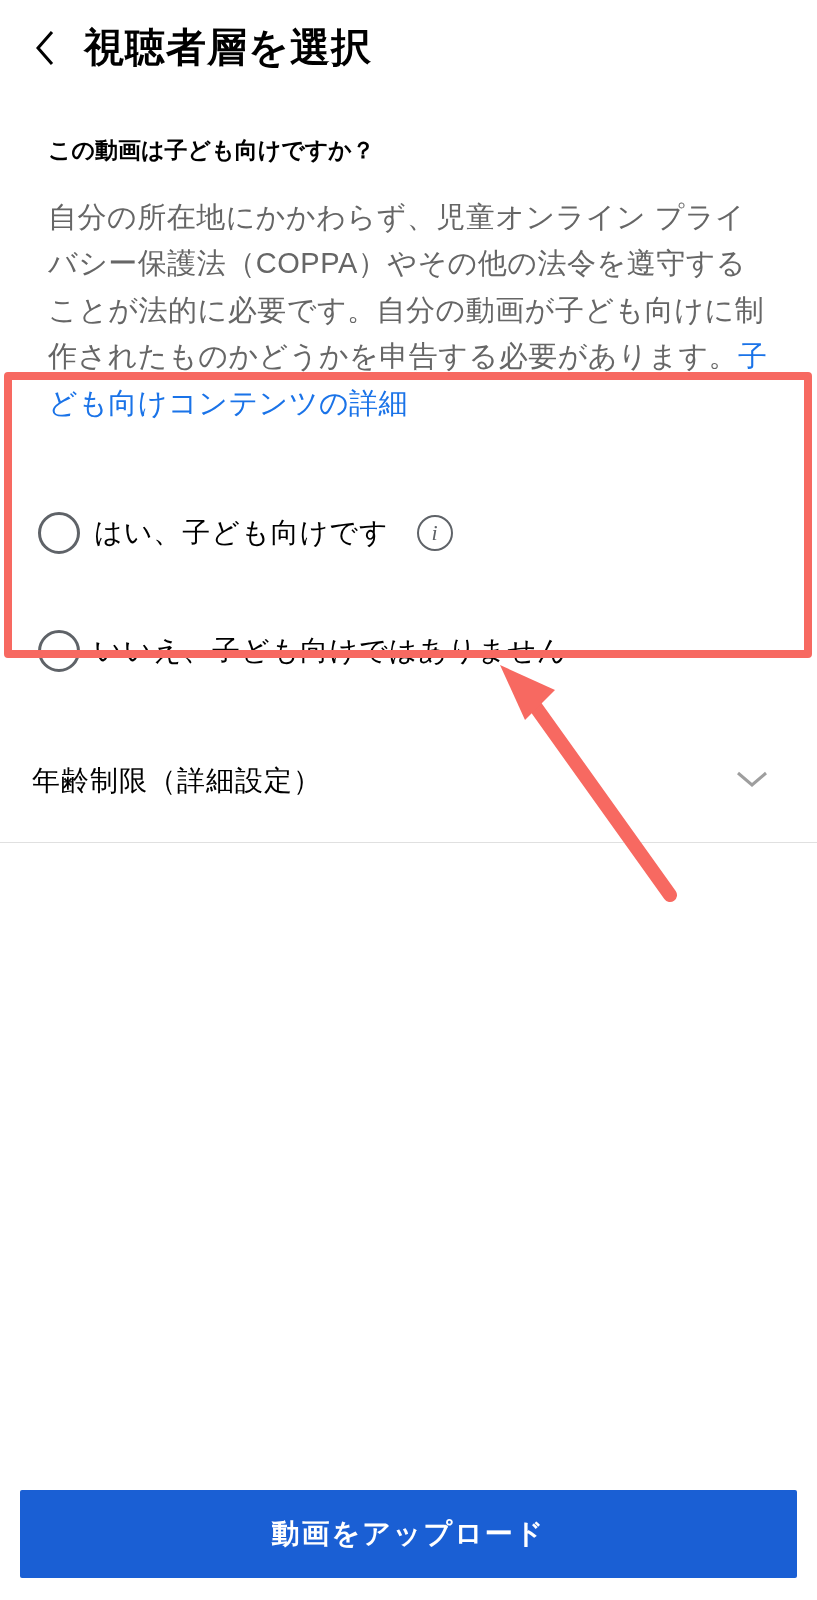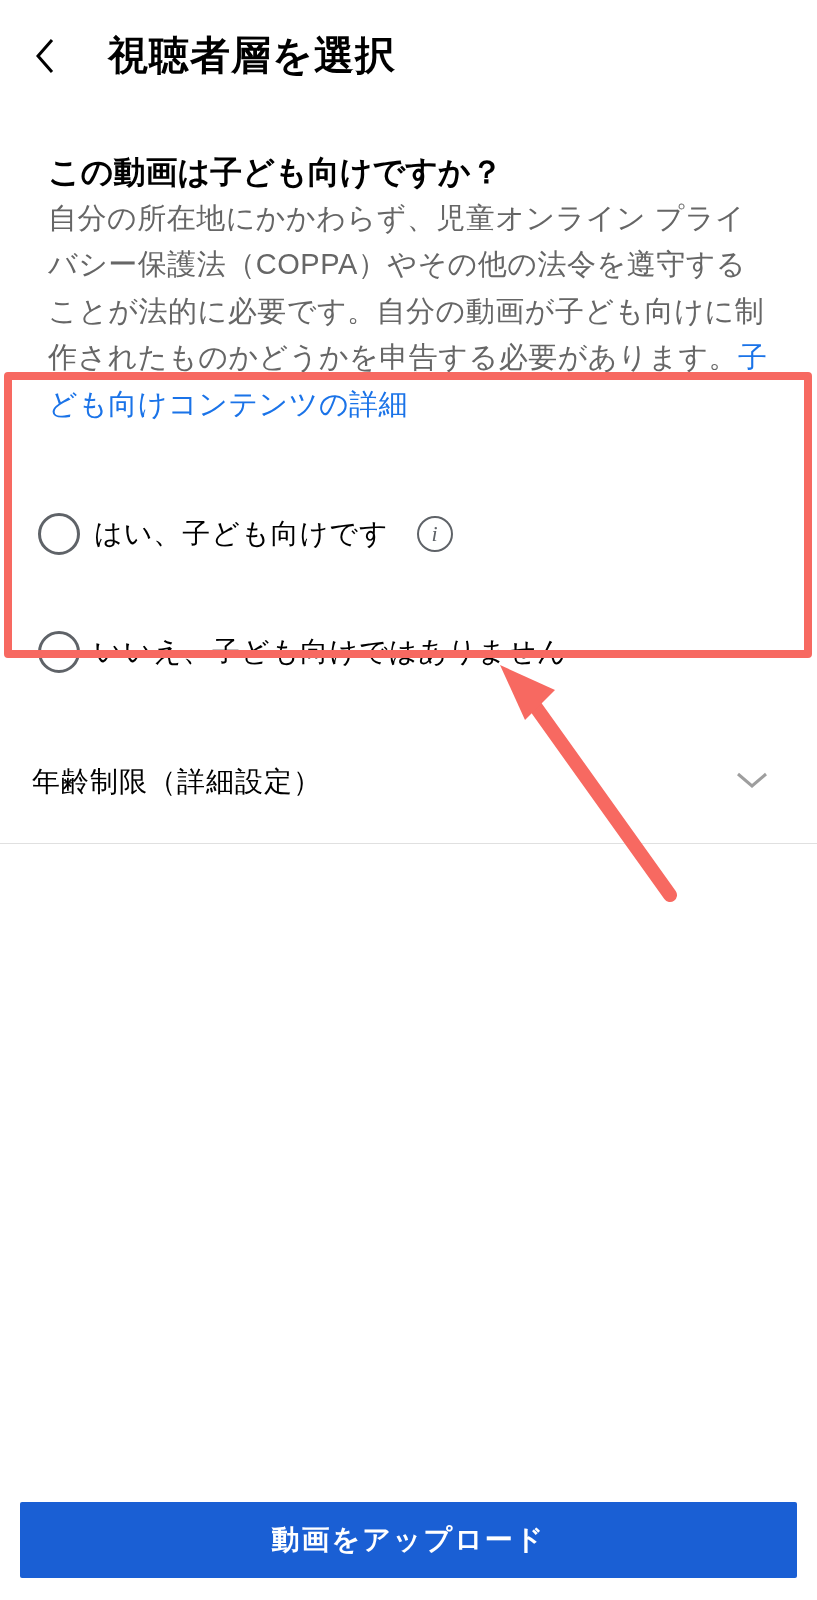--- a/index.html
+++ b/index.html
@@ -11,22 +11,22 @@
       font-family: -apple-system, BlinkMacSystemFont, "Hiragino Sans", "Hiragino Kaku Gothic ProN", Meiryo, sans-serif;
       background: #fff;
       width: 817px;
       height: 1600px;
       position: relative;
       overflow: hidden;
     }
     .header {
       display: flex;
       align-items: center;
-      padding: 28px 24px;
-      gap: 44px;
+      padding: 20px 24px;
+      gap: 20px;
     }
     .back-icon {
       width: 40px;
       height: 40px;
       display: flex;
       align-items: center;
       justify-content: center;
       cursor: pointer;
     }
     .back-icon svg {
@@ -39,23 +39,24 @@
     .header-title {
       font-size: 40px;
       font-weight: 700;
       color: #000;
       letter-spacing: 1px;
     }
     .content {
       padding: 40px 48px 0 48px;
     }
     .question {
-      font-size: 32px;
+      font-size: 23px;
       font-weight: 600;
       color: #000;
+      margin-bottom: 28px;
     }
     .description {
       font-size: 29px;
       color: #666;
       line-height: 1.6;
       letter-spacing: 0.5px;
     }
     .link {
       color: #1a73e8;
       cursor: pointer;
@@ -135,21 +136,21 @@
       left: 480px;
       top: 655px;
       z-index: 15;
       pointer-events: none;
     }
     .upload-button {
       position: absolute;
       bottom: 22px;
       left: 20px;
       right: 20px;
-      height: 76px;
+      height: 88px;
       background: #1a5fd4;
       color: #fff;
       font-size: 28px;
       font-weight: 600;
       display: flex;
       align-items: center;
       justify-content: center;
       cursor: pointer;
       letter-spacing: 2px;
       border-radius: 2px;

